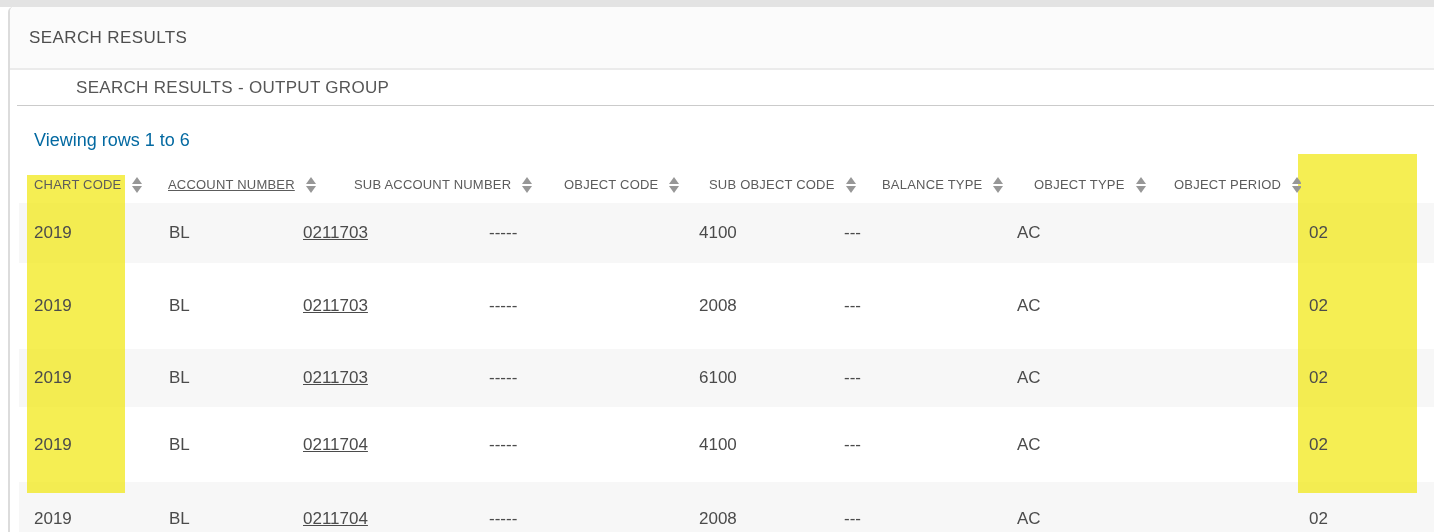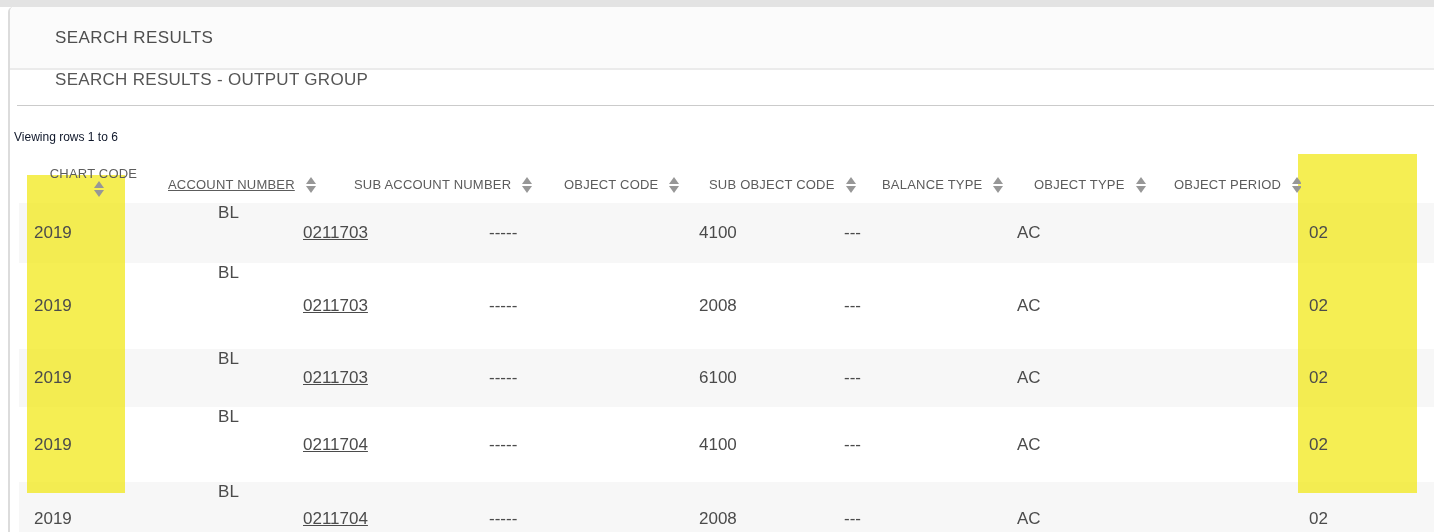--- a/index.html
+++ b/index.html
@@ -20,61 +20,61 @@
     background: #ffffff;
     border-left: 2px solid #dcdcdc;
     border-top-left-radius: 5px;
   }
   .panel-header {
     height: 63px;
     background: #fbfbfb;
     border-bottom: 2px solid #ebebeb;
     border-top-left-radius: 5px;
     display: flex; align-items: center;
-    padding-left: 45px;
+    padding-left: 19px;
   }
   .panel-title {
     font-size: 17px; color: #4e4e4e; letter-spacing: 0.4px;
   }
   .panel-subheader {
     height: 35px;
-    display: flex; align-items: flex-start;
-    padding-left: 45px;
+    display: flex; align-items: center;
+    padding-left: 66px;
   }
   .panel-subtitle {
     font-size: 17px; color: #565656; letter-spacing: 0.3px;
   }
   .rule {
     border: 0; border-top: 1px solid #cbcbcb;
     margin-left: 7px;
   }
   .viewing {
-    margin: 24px 0 0 4px;
-    font-size: 12px; color: #0f172a;
+    margin: 24px 0 0 24px;
+    font-size: 18px; color: #0369a1;
   }
   
   .tbl {
     position: absolute; left: 9px; top: 159px; 
     width: 1417px; height: 366px;
     overflow: hidden;
   }
   .row { display: flex; width: 1417px; }
   .row.hdr  { height: 37px; }
   .row.r0 { height: 60px; background: #f7f7f7; }
   .row.r1 { height: 86px; background: #ffffff; }
   .row.r2 { height: 58px; background: #f7f7f7; }
   .row.r3 { height: 75px; background: #ffffff; }
   .row.r4 { height: 74px; background: #f7f7f7; }
   .cell {
     display: flex; align-items: center;
     padding-left: 15px;
     overflow: hidden; white-space: nowrap;
   }
   .cell span { position: relative; z-index: 2; }
-  .c0 { width: 135px; } .c1 { width: 134px; flex-direction: column; } .c2 { width: 186px; text-decoration: underline; }
+  .c0 { width: 135px; } .c1 { width: 134px; } .c2 { width: 186px; text-decoration: underline; }
   .c3 { width: 210px; } .c4 { width: 145px; } .c5 { width: 173px; }
   .c6 { width: 152px; } .c7 { width: 140px; } .c8 { width: 142px; }
   .th { font-size: 13px; color: #5c5c5c; letter-spacing: 0.2px; cursor: pointer; }
   .td { font-size: 17px; color: #4b4b4b; }
   
   .sort-icon {
     display: inline-flex; flex-direction: column; align-items: center;
     margin-left: 11px; position: relative; z-index: 2;
   }
   .sort-icon i { display: block; width: 0; height: 0; }

